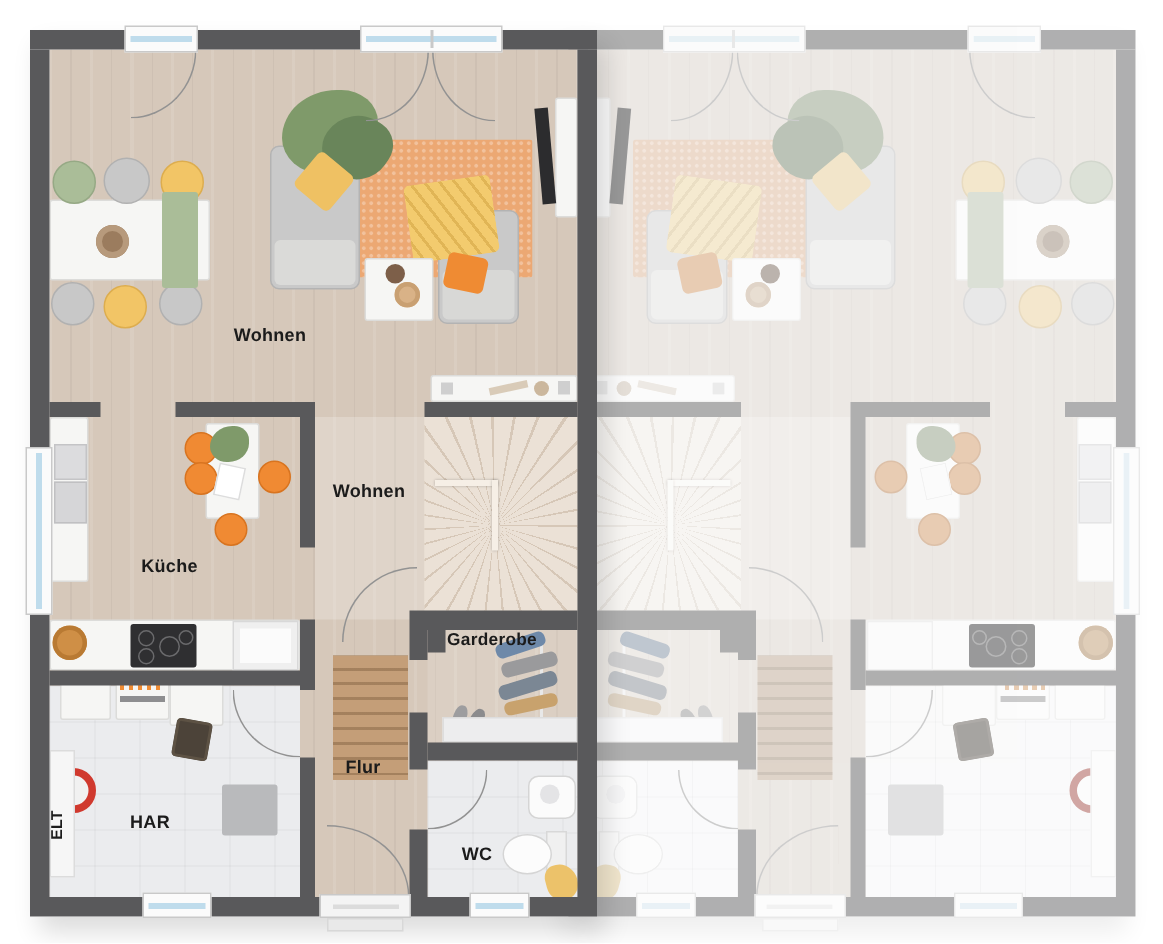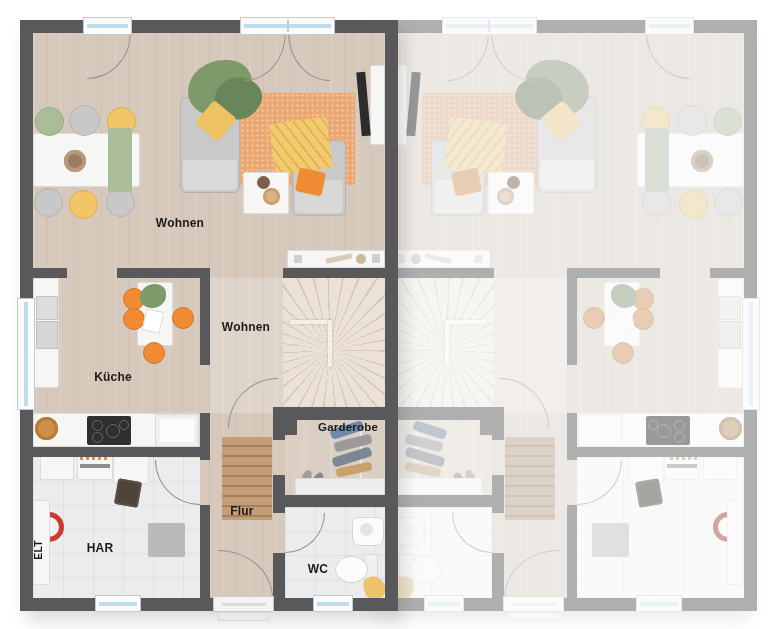--- a/index.html
+++ b/index.html
@@ -24,21 +24,21 @@
   .circ{border-radius:50%;}
   .arc{position:absolute;border:0 solid #929292;box-sizing:border-box;}
   .arc.br{border-right-width:1.5px;border-bottom-width:1.5px;border-bottom-right-radius:100% 100%;}
   .arc.bl{border-left-width:1.5px;border-bottom-width:1.5px;border-bottom-left-radius:100% 100%;}
   .arc.tl{border-left-width:1.5px;border-top-width:1.5px;border-top-left-radius:100% 100%;}
   .arc.tr{border-right-width:1.5px;border-top-width:1.5px;border-top-right-radius:100% 100%;}
   .win{position:absolute;background:#fbfbfb;border:1px solid #c9c9c9;box-sizing:border-box;z-index:6;}
   .glass-h{position:absolute;left:3px;right:3px;top:6px;height:4px;background:#bfdcec;}
   .glass-v{position:absolute;top:3px;bottom:3px;left:6px;width:4px;background:#bfdcec;}
   .lbl{position:absolute;color:#1b1b1b;font-weight:700;font-size:12px;text-align:center;z-index:8;letter-spacing:.2px;}
-  .lbl.small{font-size:11.5px;text-align:right;}
+  .lbl.small{font-size:11.5px;}
   .lbl.tiny{font-size:10.5px;}
   .rug-living{position:absolute;background:#eca873;border-radius:2px;
       background-image:radial-gradient(rgba(255,255,255,.3) 1px,rgba(0,0,0,0) 1.4px);background-size:5px 5px;}
   .rug-flur{position:absolute;background:#c49e78;
       background-image:repeating-linear-gradient(180deg,rgba(0,0,0,0) 0 8px,rgba(104,74,44,.35) 8px 10px);}
   .plantblob{position:absolute;background:#7f9a6a;border-radius:60% 40% 55% 45%;}
   .plantblob.dark{background:#69855a;}
   .pillow{position:absolute;border-radius:4px;}
   .z2{z-index:2}.z3{z-index:3}.z4{z-index:4}
 </style>

